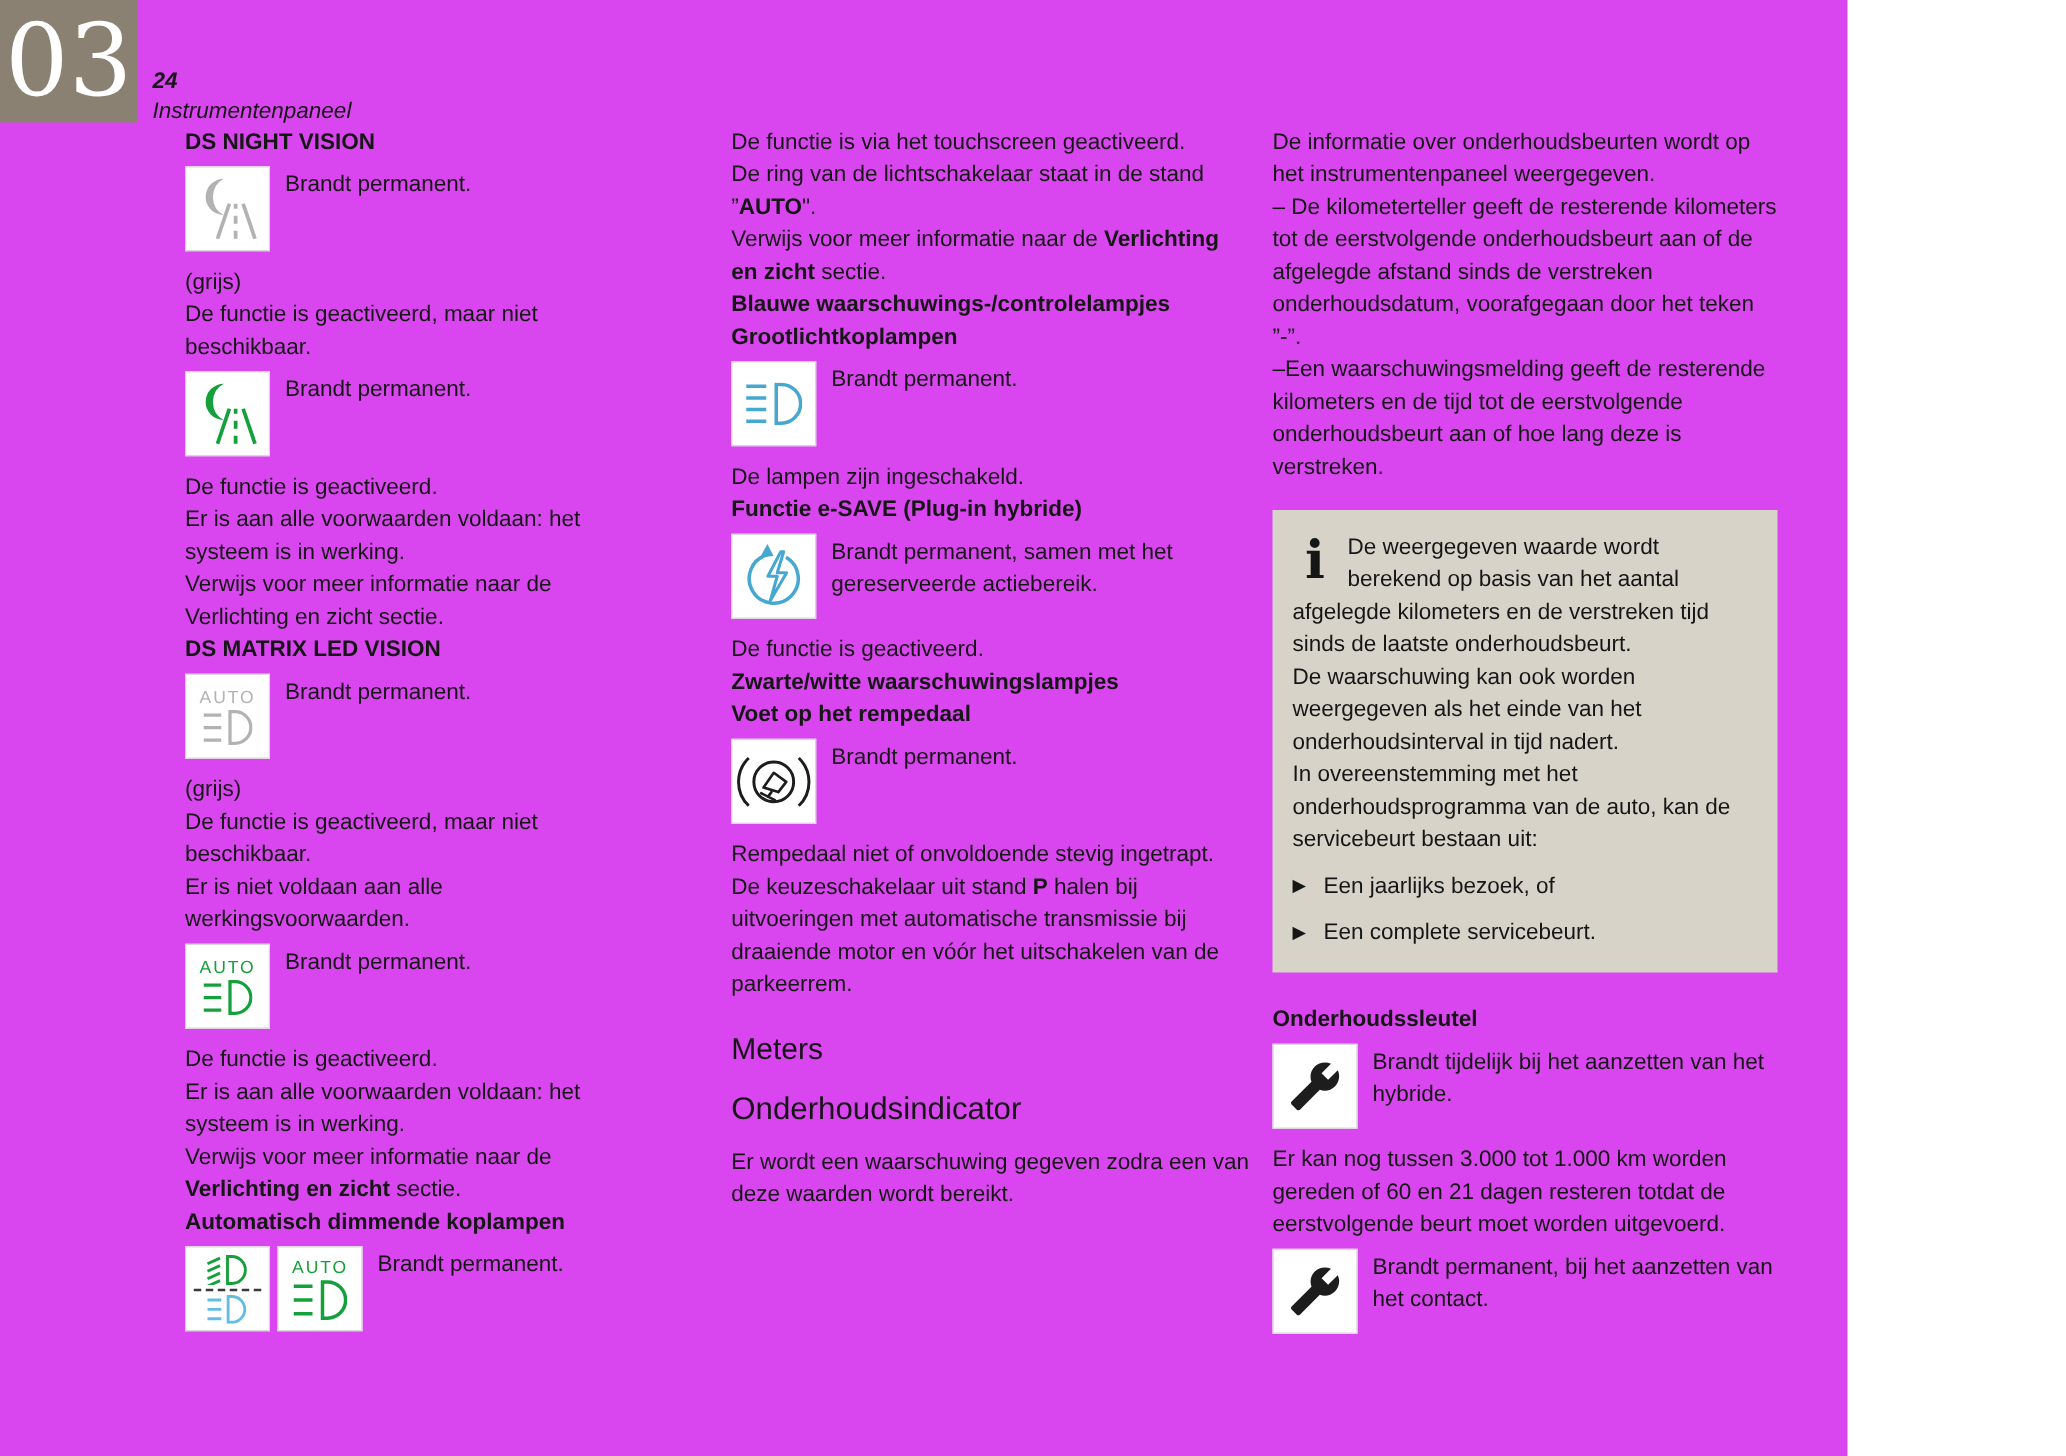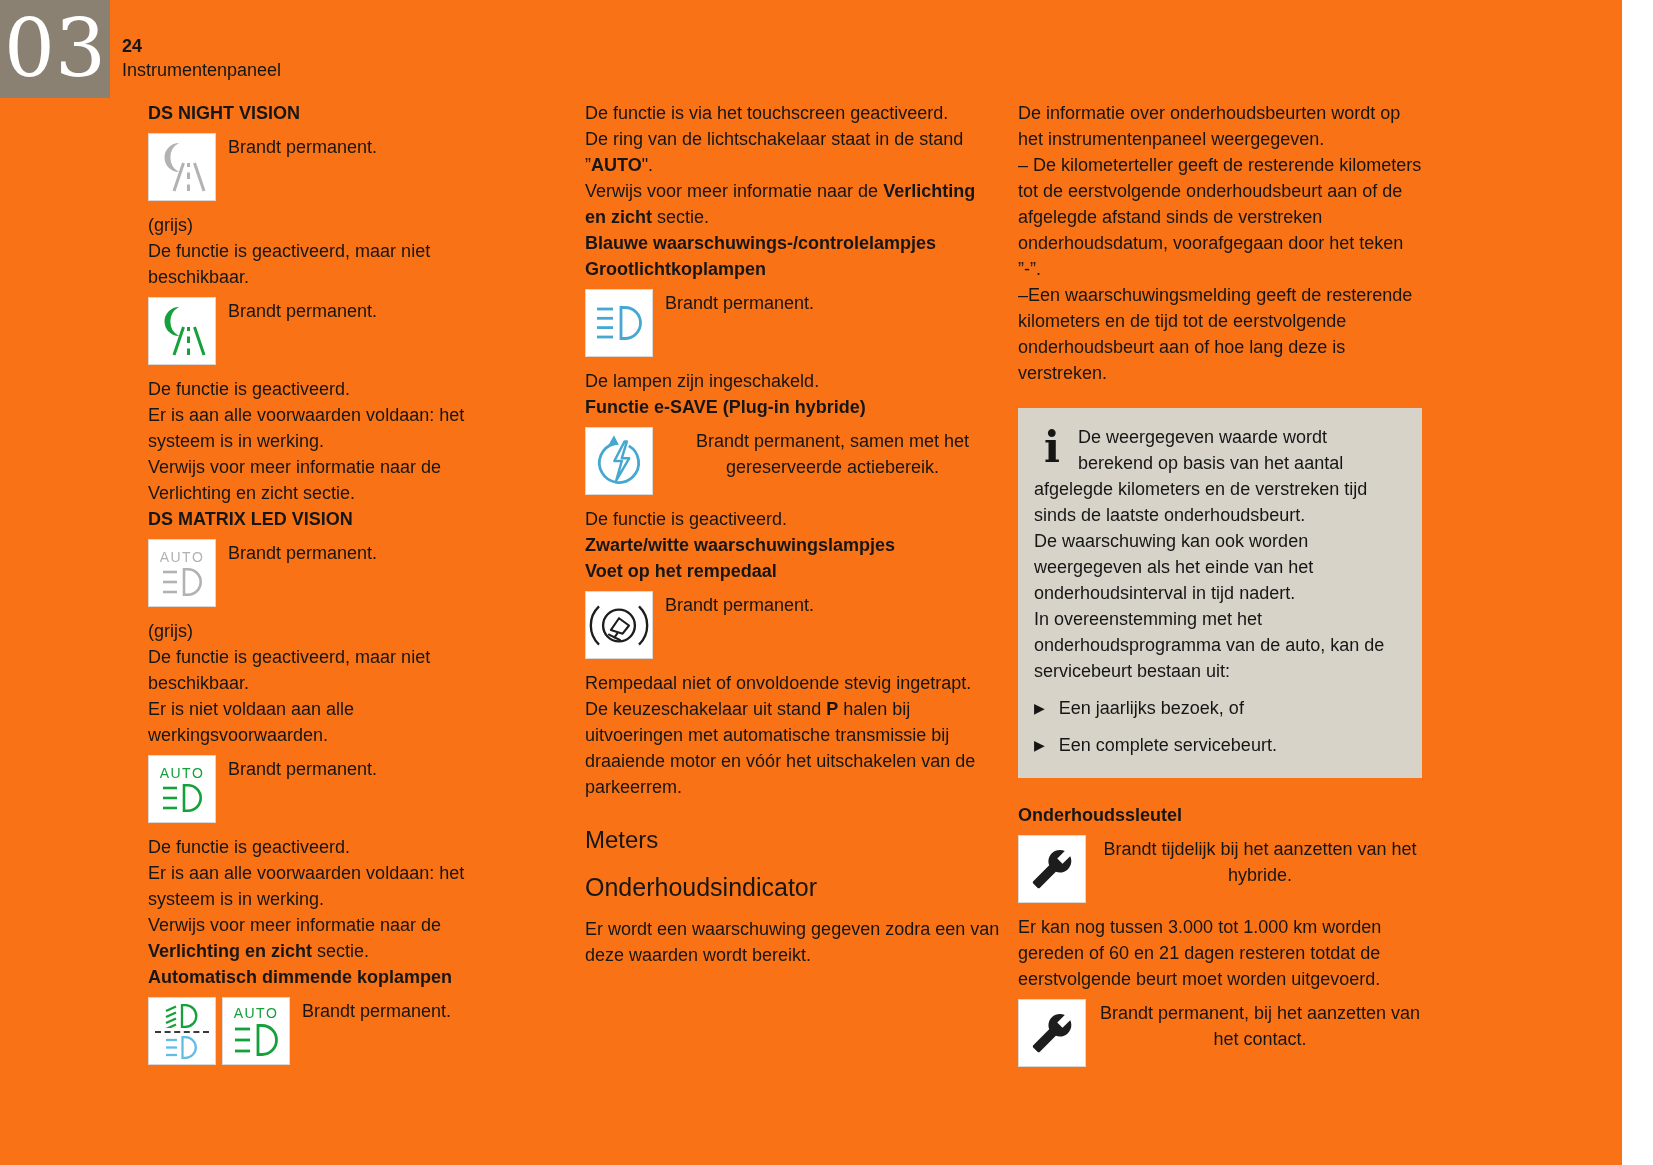--- a/index.html
+++ b/index.html
@@ -1,29 +1,29 @@
 <!DOCTYPE html>
 <html><head>
 <meta charset="utf-8">
 <style>
   html,body{margin:0;padding:0;background:#fff;}
-  .page{position:relative;width:1622px;height:1165px;background:#f97316;overflow:hidden;
+  .page{position:relative;width:1478px;height:1165px;background:#d946ef;overflow:hidden;
         font-family:"Liberation Sans",sans-serif;color:#161616;}
   .chapter-tab{position:absolute;left:0;top:0;width:110px;height:98px;background:#8b8172;
         color:#fff;font-family:"DejaVu Serif",serif;font-size:80px;line-height:98px;
         text-align:center;font-weight:400;}
-  .pagehead{position:absolute;left:122px;top:34px;font-size:18px;line-height:24px;}
+  .pagehead{position:absolute;left:122px;top:52px;font-size:18px;line-height:24px;font-style:italic;}
   .pagehead .num{font-weight:bold;}
   .col{position:absolute;top:100px;font-size:18px;line-height:26px;}
   .col1{left:148px;width:346px;}
   .col2{left:585px;width:415px;}
   .col3{left:1018px;width:404px;}
   p{margin:0;}
   .bh{font-weight:bold;margin:0;font-size:18px;line-height:26px;}
-  .iconrow{display:flex;align-items:flex-start;gap:12px;margin:7px 0 11px;text-align:center;}
+  .iconrow{display:flex;align-items:flex-start;gap:12px;margin:7px 0 11px;}
   .iconbox{width:66px;height:66px;min-width:66px;border:1px solid #d8d8d8;background:#fff;
         display:flex;flex-direction:column;align-items:center;justify-content:center;box-sizing:content-box;}
   .iconpair{display:flex;gap:6px;}
   .autolabel{font-size:14px;letter-spacing:1.5px;line-height:15px;margin-bottom:3px;}
   .green{color:#14a03a;}
   .grayic{color:#b2b2b2;}
   .cap{padding-top:1px;}
   .h1{font-size:24px;line-height:36px;font-weight:400;margin:22px 0 6px;}
   .h2{font-size:25px;line-height:30px;font-weight:400;margin:14px 0 14px;}
   .infobox{background:#d7d3c9;padding:16px 16px 20px 16px;margin-top:22px;}

